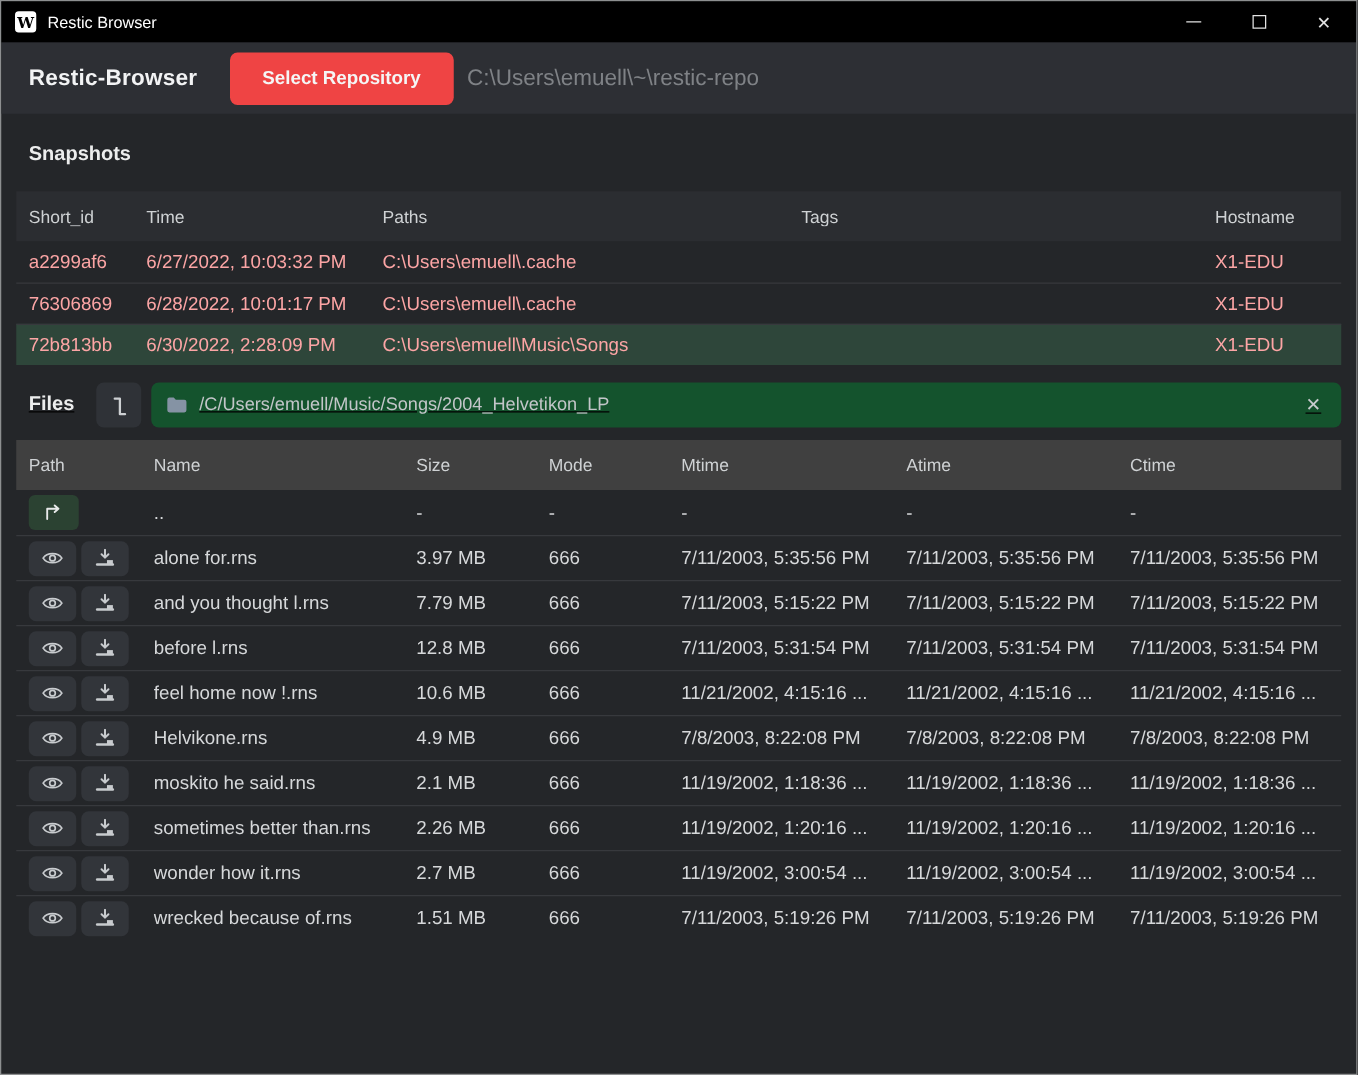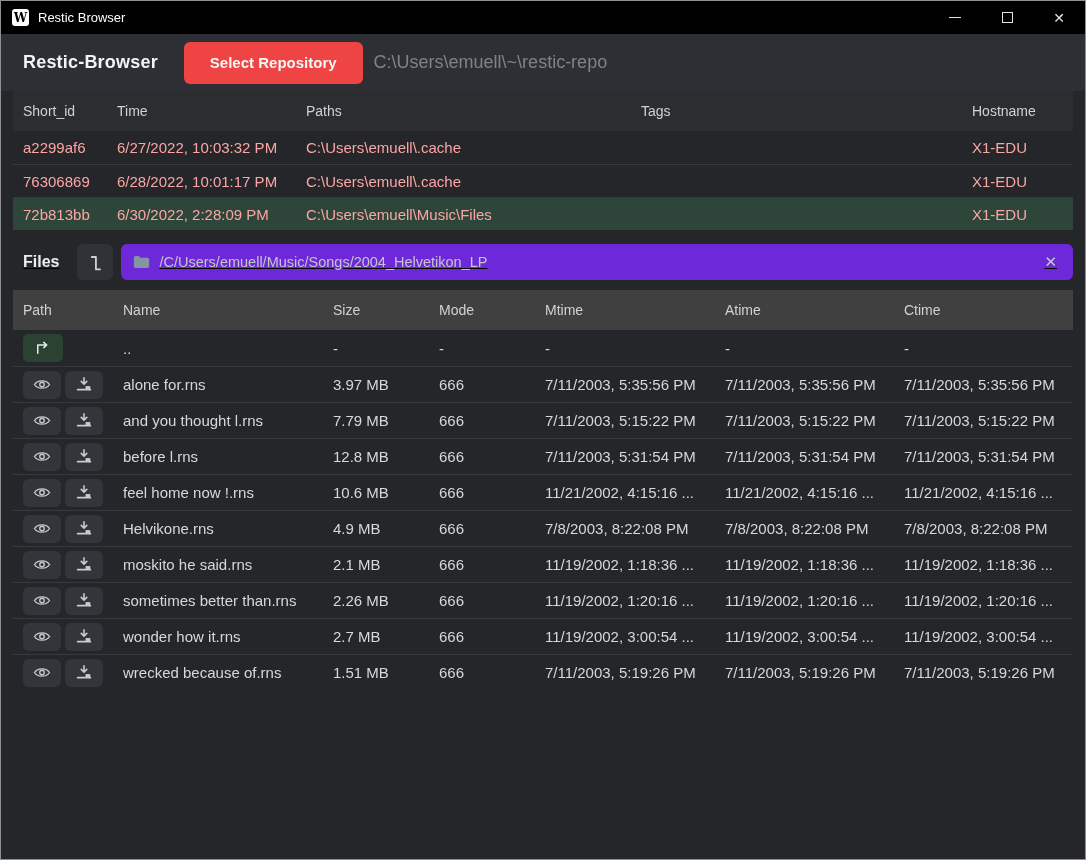--- a/index.html
+++ b/index.html
@@ -52,21 +52,21 @@
   .snap-row.selected { background:#2e463a; }
   .cell { white-space:nowrap; overflow:hidden; }
   
   .files-bar { display:flex; align-items:center; padding:14px 12px 10px 12px; gap:8px;text-decoration:underline; }
   .files-title { color:#eceded; font-weight:bold; font-size:16px; padding:0 10px; }
   .toggle-btn {
     width:36px; height:36px; border:none; border-radius:6px; background:#2f3237;
     display:flex; align-items:center; justify-content:center; cursor:pointer;
   }
   .breadcrumb {
-    flex:1; height:36px; background:#6d28d9; border-radius:6px;
+    flex:1; height:36px; background:#14532d; border-radius:6px;
     display:flex; align-items:center; gap:9px; padding:0 12px; cursor:text;
   }
   .breadcrumb-path { flex:1; color:#c3c6c9; font-size:14.5px; white-space:nowrap; overflow:hidden; }
   .breadcrumb-clear { color:#c8cbce; font-size:15px; padding:0 4px; cursor:pointer; }
   
   .file-header, .file-row {
     display:grid; grid-template-columns:100px 210px 106px 106px 180px 179px minmax(0,1fr);
     align-items:center; padding-left:10px;
   }
   .file-header { height:40px; background:#404040; color:#cfd2d4; font-size:14px; }
@@ -104,20 +104,21 @@
         </div>
     </div>
   </div>
 
   <div class="header">
     <div class="app-title">Restic-Browser</div>
     <button class="repo-btn">Select Repository</button>
     <div class="repo-path">C:\Users\emuell\~\restic-repo</div>
   </div>
 
+  <div class="section-title">Snapshots</div>
   <div class="table">
     <div class="snap-header">
       <div class="cell">Short_id</div>
       <div class="cell">Time</div>
       <div class="cell">Paths</div>
       <div class="cell">Tags</div>
       <div class="cell">Hostname</div>
     </div>
     <div id="snap-rows">
   <div class="snap-row">
@@ -132,21 +133,21 @@
     <div class="cell">76306869</div>
     <div class="cell">6/28/2022, 10:01:17 PM</div>
     <div class="cell">C:\Users\emuell\.cache</div>
     <div class="cell"></div>
     <div class="cell">X1-EDU</div>
   </div>
 
   <div class="snap-row selected">
     <div class="cell">72b813bb</div>
     <div class="cell">6/30/2022, 2:28:09 PM</div>
-    <div class="cell">C:\Users\emuell\Music\Files</div>
+    <div class="cell">C:\Users\emuell\Music\Songs</div>
     <div class="cell"></div>
     <div class="cell">X1-EDU</div>
   </div>
 </div>
   </div>
 
   <div class="files-bar">
     <div class="files-title">Files</div>
     <button class="toggle-btn">
       <span>

